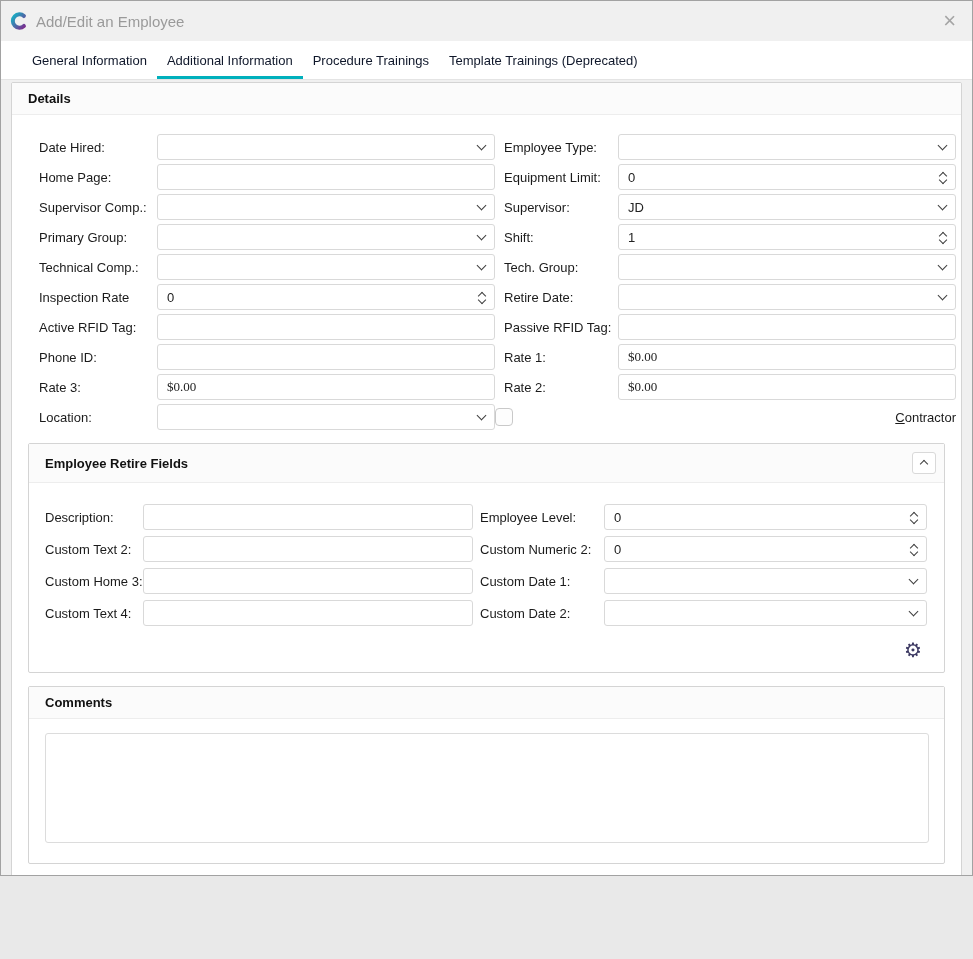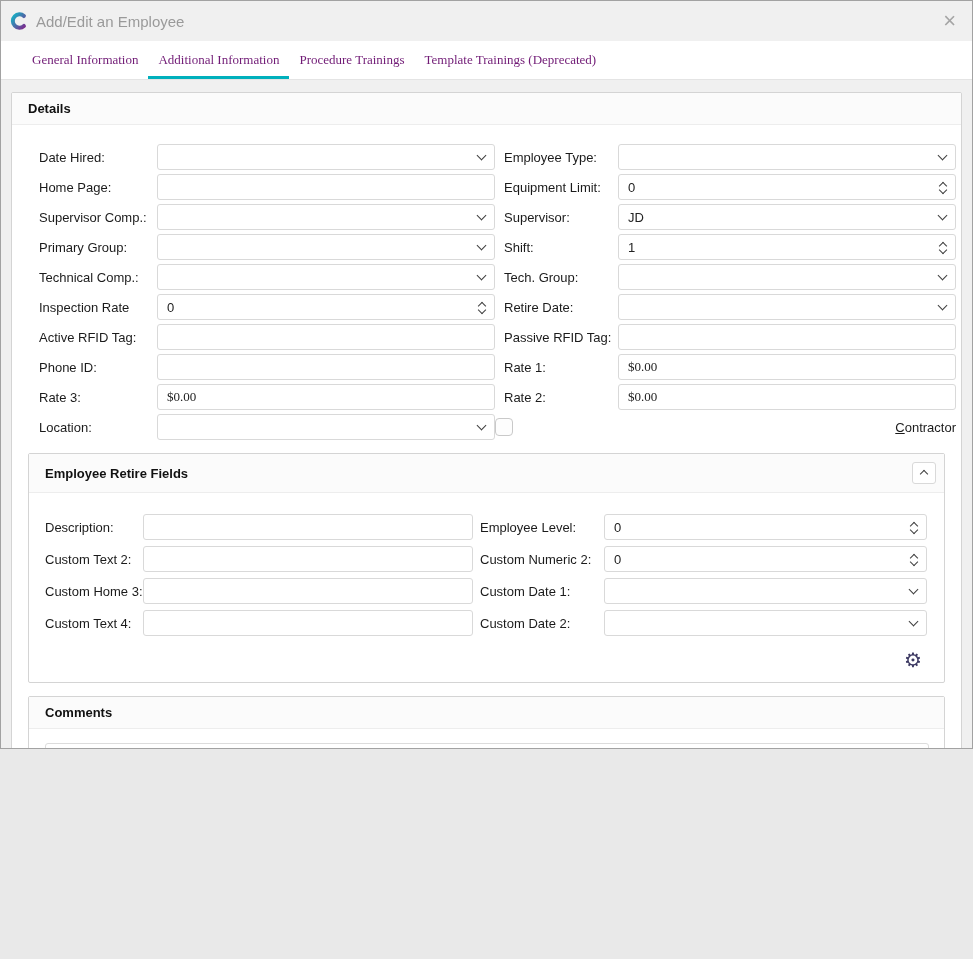--- a/index.html
+++ b/index.html
@@ -1,39 +1,39 @@
 <!DOCTYPE html>
 <html style="--accent: #00b0bc; --gear: #3d3a63;"><head>
 <meta charset="utf-8">
 <style>
   * { box-sizing: border-box; margin: 0; padding: 0; }
   html, body { background: #e9e9e9; }
   body { font-family: "Liberation Sans", sans-serif; }
 
   .window {
-    width: 973px; height: 749px;
+    width: 973px; height: 876px;
     background: #f0f0f0;
     border: 1px solid #a2a2a2;
     display: flex; flex-direction: column;
     overflow: hidden;
   }
 
   
   .titlebar { flex: 0 0 40px; display: flex; align-items: center; gap: 8px; padding: 0 10px 0 9px; background: #f0f0f0; }
   .logo { display: flex; align-items: center; }
   .window-title { color: #9a9a9a; font-size: 15px; }
   .close-btn { margin-left: auto; background: none; border: none; color: #a5a5a5; font-size: 22px; line-height: 1; padding: 0 6px; font-family: inherit; }
 
   
   .tabbar { flex: 0 0 39px; background: #ffffff; border-bottom: 1px solid #e4e4e4; display: flex; padding-left: 21px; }
-  .tab { display: flex; align-items: center; padding: 0 10px; font-size: 13px; color: #701a75; background: none; border: none; border-top: 3px solid transparent; border-bottom: 3px solid transparent; font-family: Liberation Serif, serif; }
+  .tab { display: flex; align-items: center; padding: 0 10px; font-size: 13px; color: #0f172a; background: none; border: none; border-top: 3px solid transparent; border-bottom: 3px solid transparent; font-family: Liberation Sans, sans-serif; }
   .tab.active { border-bottom-color: var(--accent, #00b0bc); }
 
   
-  .content { flex: 1 1 auto; padding: 2px 10px 0; background: #f0f0f0; margin-top: 10px; }
+  .content { flex: 1 1 auto; padding: 2px 10px 0; background: #f0f0f0; }
   .panel { background: #fff; border: 1px solid #d4d4d4; border-radius: 2px; height: 820px; overflow: hidden; }
   .panel-header, .subpanel-header {
     padding: 8px 8px 8px 16px; font-weight: bold; font-size: 13px; color: #111;
     background: #fbfbfb; border-bottom: 1px solid #ededed;
     display: flex; align-items: center; justify-content: space-between;
   }
 
   
   .form-grid { display: grid; grid-template-columns: 118px 338px 123px 338px; align-items: center; row-gap: 4px; padding: 19px 0 0 27px; }
   .cf-grid   { display: grid; grid-template-columns: 98px 330px 131px 323px;  align-items: center; row-gap: 6px; padding: 21px 0 0 16px; }

